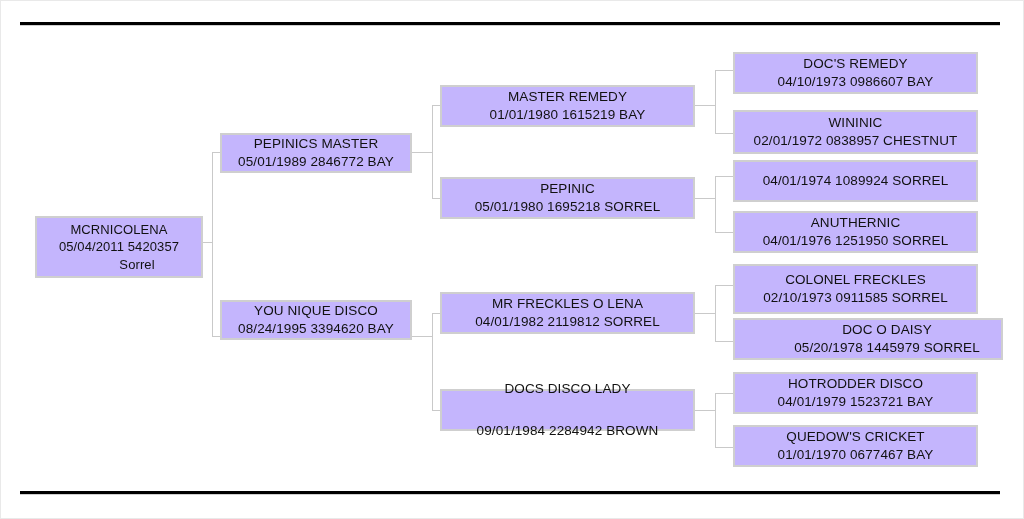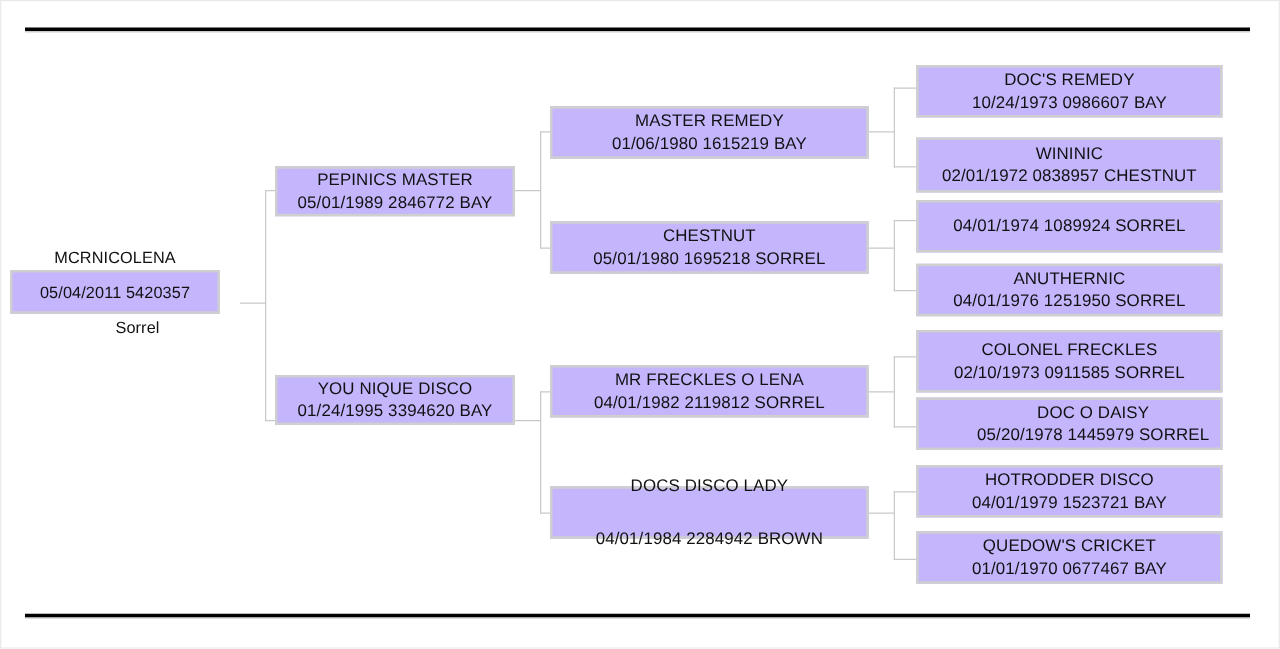--- a/index.html
+++ b/index.html
@@ -108,59 +108,59 @@
   <div class="conn h" style="left:695px;top:313px;width:21px;"></div>
   <div class="conn v" style="left:715px;top:285px;height:57px;"></div>
   <div class="conn h" style="left:715px;top:285px;width:19px;"></div>
   <div class="conn h" style="left:715px;top:341px;width:19px;"></div>
 
   <div class="conn h" style="left:695px;top:410px;width:21px;"></div>
   <div class="conn v" style="left:715px;top:393px;height:55px;"></div>
   <div class="conn h" style="left:715px;top:393px;width:19px;"></div>
   <div class="conn h" style="left:715px;top:447px;width:19px;"></div>
 
-  <div class="node gen0" style="left:8px;top:216px;width:168px;height:35px;gap:11px;">
+  <div class="node gen0" style="left:35px;top:216px;width:168px;height:62px;">
     <span class="ln name">MCRNICOLENA</span>
     <span class="ln meta">05/04/2011 5420357</span>
     <span class="ln extra">Sorrel</span>
   </div>
 
   <div class="node" style="left:220px;top:133px;width:192px;height:40px;align-items:center;">
     <span class="ln name">PEPINICS MASTER</span>
     <span class="ln meta">05/01/1989 2846772 BAY</span>
   </div>
 
   <div class="node" style="left:220px;top:300px;width:192px;height:40px;">
     <span class="ln name">YOU NIQUE DISCO</span>
-    <span class="ln meta">01/24/1995 3394620 BAY</span>
+    <span class="ln meta">08/24/1995 3394620 BAY</span>
   </div>
 
   <div class="node" style="left:440px;top:85px;width:255px;height:42px;">
     <span class="ln name">MASTER REMEDY</span>
-    <span class="ln meta">01/06/1980 1615219 BAY</span>
+    <span class="ln meta">01/01/1980 1615219 BAY</span>
   </div>
 
   <div class="node" style="left:440px;top:177px;width:255px;height:42px;">
-    <span class="ln name">CHESTNUT</span>
+    <span class="ln name">PEPINIC</span>
     <span class="ln meta">05/01/1980 1695218 SORREL</span>
   </div>
 
   <div class="node" style="left:440px;top:292px;width:255px;height:42px;text-align:right;">
     <span class="ln name">MR FRECKLES O LENA</span>
     <span class="ln meta">04/01/1982 2119812 SORREL</span>
   </div>
 
   <div class="node" style="left:440px;top:389px;width:255px;height:42px;gap:24px;">
     <span class="ln name">DOCS DISCO LADY</span>
-    <span class="ln meta">04/01/1984 2284942 BROWN</span>
+    <span class="ln meta">09/01/1984 2284942 BROWN</span>
   </div>
 
   <div class="node" style="left:733px;top:52px;width:245px;height:42px;">
     <span class="ln name">DOC'S REMEDY</span>
-    <span class="ln meta">10/24/1973 0986607 BAY</span>
+    <span class="ln meta">04/10/1973 0986607 BAY</span>
   </div>
 
   <div class="node" style="left:733px;top:110px;width:245px;height:44px;">
     <span class="ln name">WININIC</span>
     <span class="ln meta">02/01/1972 0838957 CHESTNUT</span>
   </div>
 
   <div class="node" style="left:733px;top:160px;width:245px;height:42px;">
     <span class="ln meta">04/01/1974 1089924 SORREL</span>
   </div>
@@ -168,21 +168,21 @@
   <div class="node" style="left:733px;top:211px;width:245px;height:42px;">
     <span class="ln name">ANUTHERNIC</span>
     <span class="ln meta">04/01/1976 1251950 SORREL</span>
   </div>
 
   <div class="node" style="left:733px;top:264px;width:245px;height:50px;">
     <span class="ln name">COLONEL FRECKLES</span>
     <span class="ln meta">02/10/1973 0911585 SORREL</span>
   </div>
 
-  <div class="node" style="left:733px;top:318px;width:245px;height:42px;padding-left:38px;">
+  <div class="node" style="left:733px;top:318px;width:270px;height:42px;padding-left:38px;">
     <span class="ln name">DOC O DAISY</span>
     <span class="ln meta">05/20/1978 1445979 SORREL</span>
   </div>
 
   <div class="node" style="left:733px;top:372px;width:245px;height:42px;">
     <span class="ln name">HOTRODDER DISCO</span>
     <span class="ln meta">04/01/1979 1523721 BAY</span>
   </div>
 
   <div class="node" style="left:733px;top:425px;width:245px;height:42px;">

